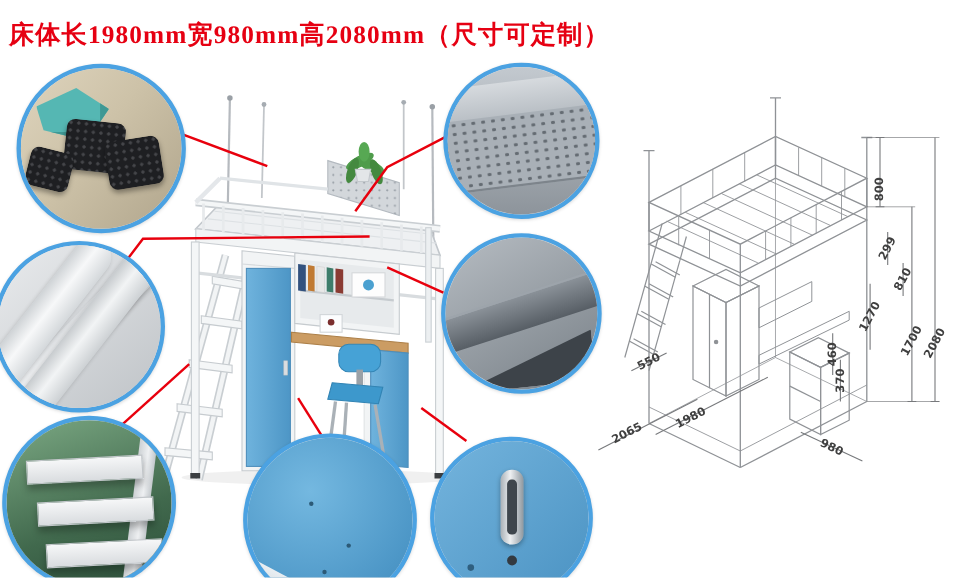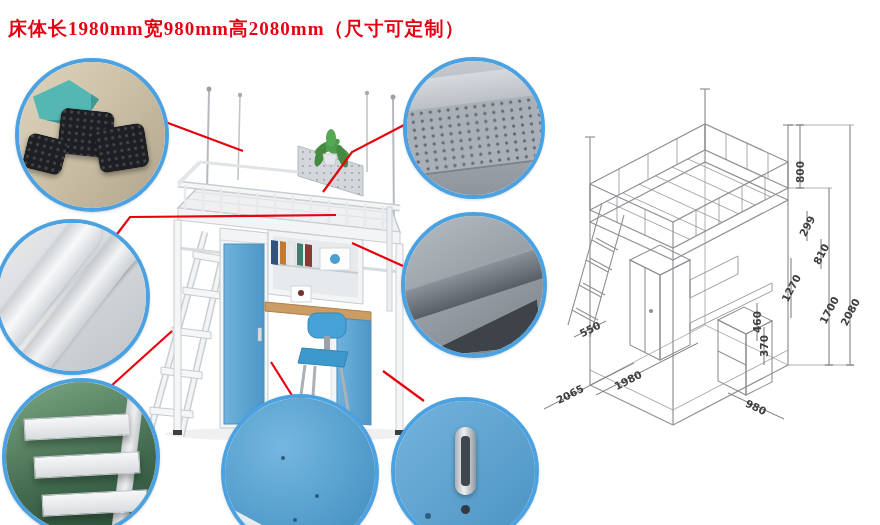--- a/index.html
+++ b/index.html
@@ -4,21 +4,21 @@
 <style>
   html,body{margin:0;padding:0;}
   body{
     width:880px;height:525px;position:relative;overflow:hidden;
     background:#ffffff;font-family:"Liberation Sans",sans-serif;
   }
   .stage{position:absolute;inset:0;}
   .poster-title{
     position:absolute;left:8px;top:16px;
     font-family:"Liberation Serif",serif;
-    font-size:19px;font-weight:700;color:#e60012;letter-spacing:1px;
+    font-size:23px;font-weight:700;color:#e60012;letter-spacing:1px;
     white-space:nowrap;
   }
   .layer{position:absolute;left:0;top:0;}
   
   .callout{
     position:absolute;border-radius:50%;
     border:4px solid #4ba2e2;overflow:hidden;
     box-shadow:inset 0 0 0 2px rgba(255,255,255,.55), 0 1px 3px rgba(0,0,0,.15);
     background:#d8dadc;
   }

